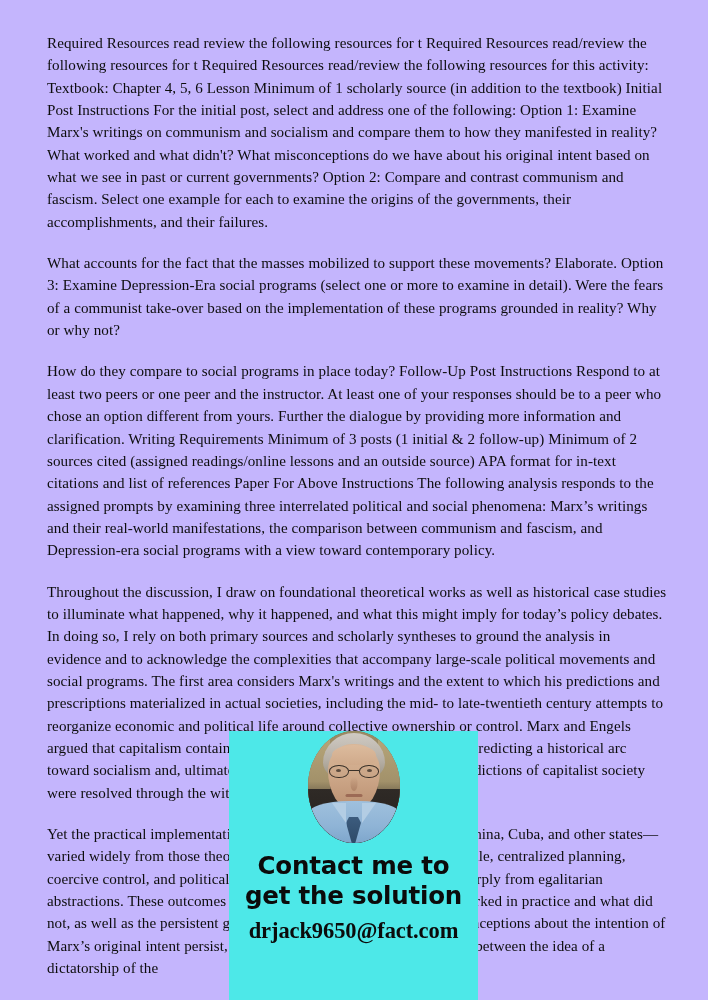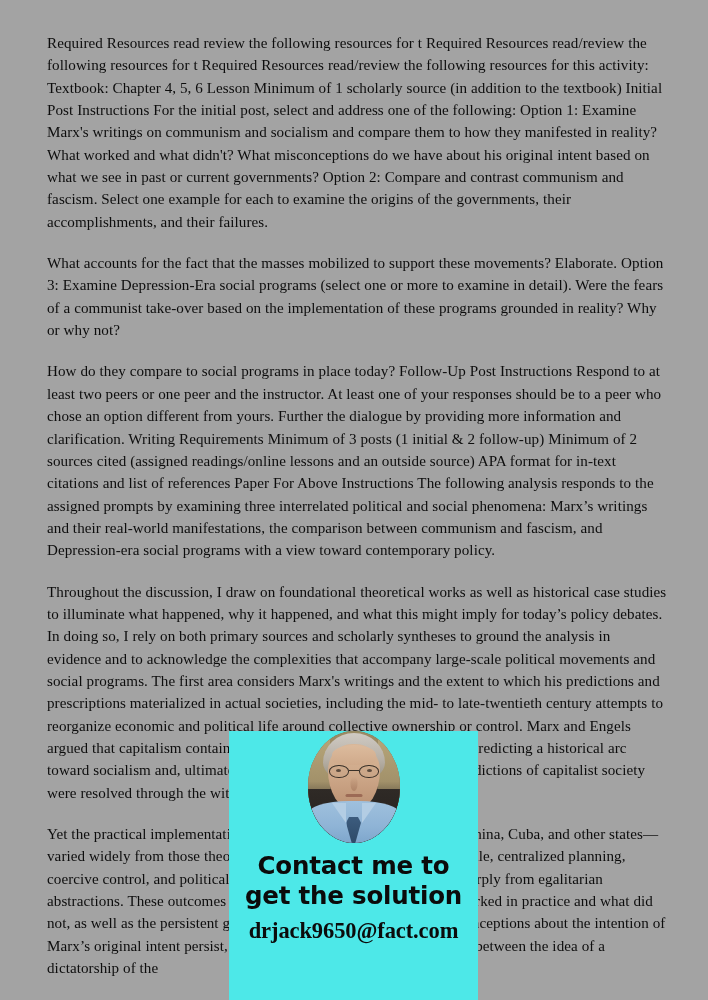--- a/index.html
+++ b/index.html
@@ -194,21 +194,21 @@
     font-weight: bold;
     font-size: 22.5px;
     line-height: 28px;
     color: #0b0b0b;
     letter-spacing: -0.1px;
   }
 </style>
 </head>
 <body style="background: rgb(255, 255, 255);">
 
-<div id="page" style="background: #a3a3a3;">
+<div id="page" style="background: #c4b5fd;">
 
   <div class="doc-body">
     <p class="para" style="color: rgb(13, 13, 13);">Required Resources read review the following resources for t Required Resources read/review the following resources for t Required Resources read/review the following resources for this activity: Textbook: Chapter 4, 5, 6 Lesson Minimum of 1 scholarly source (in addition to the textbook) Initial Post Instructions For the initial post, select and address one of the following: Option 1: Examine Marx's writings on communism and socialism and compare them to how they manifested in reality? What worked and what didn't? What misconceptions do we have about his original intent based on what we see in past or current governments? Option 2: Compare and contrast communism and fascism. Select one example for each to examine the origins of the governments, their accomplishments, and their failures.</p>
     <p class="para" style="color: rgb(13, 13, 13); margin-top: 12px;">What accounts for the fact that the masses mobilized to support these movements? Elaborate. Option 3: Examine Depression-Era social programs (select one or more to examine in detail). Were the fears of a communist take-over based on the implementation of these programs grounded in reality? Why or why not?</p>
     <p class="para" style="color: rgb(13, 13, 13);">How do they compare to social programs in place today? Follow-Up Post Instructions Respond to at least two peers or one peer and the instructor. At least one of your responses should be to a peer who chose an option different from yours. Further the dialogue by providing more information and clarification. Writing Requirements Minimum of 3 posts (1 initial &amp; 2 follow-up) Minimum of 2 sources cited (assigned readings/online lessons and an outside source) APA format for in-text citations and list of references Paper For Above Instructions The following analysis responds to the assigned prompts by examining three interrelated political and social phenomena: Marx’s writings and their real-world manifestations, the comparison between communism and fascism, and Depression-era social programs with a view toward contemporary policy.</p>
     <p class="para" style="color: rgb(13, 13, 13);">Throughout the discussion, I draw on foundational theoretical works as well as historical case studies to illuminate what happened, why it happened, and what this might imply for today’s policy debates. In doing so, I rely on both primary sources and scholarly syntheses to ground the analysis in evidence and to acknowledge the complexities that accompany large-scale political movements and social programs. The first area considers Marx's writings and the extent to which his predictions and prescriptions materialized in actual societies, including the mid- to late-twentieth century attempts to reorganize economic and political life around collective ownership or control. Marx and Engels argued that capitalism contained the seeds of its own transformation, predicting a historical arc toward socialism and, ultimately, a classless order in which the contradictions of capitalist society were resolved through the withering away of the state.</p>
     <p class="para" style="color: rgb(13, 13, 13);">Yet the practical implementation of these ideas in the Soviet Union, China, Cuba, and other states—varied widely from those theoretical visions, producing single-party rule, centralized planning, coercive control, and political hierarchies that in practice diverged sharply from egalitarian abstractions. These outcomes prompt a careful assessment of what worked in practice and what did not, as well as the persistent gaps between theory and practice. Misconceptions about the intention of Marx’s original intent persist, with scholars pointing to the difference between the idea of a dictatorship of the</p>
   </div>
 
   <div id="contact-overlay" style="background: rgb(77, 232, 232);">

